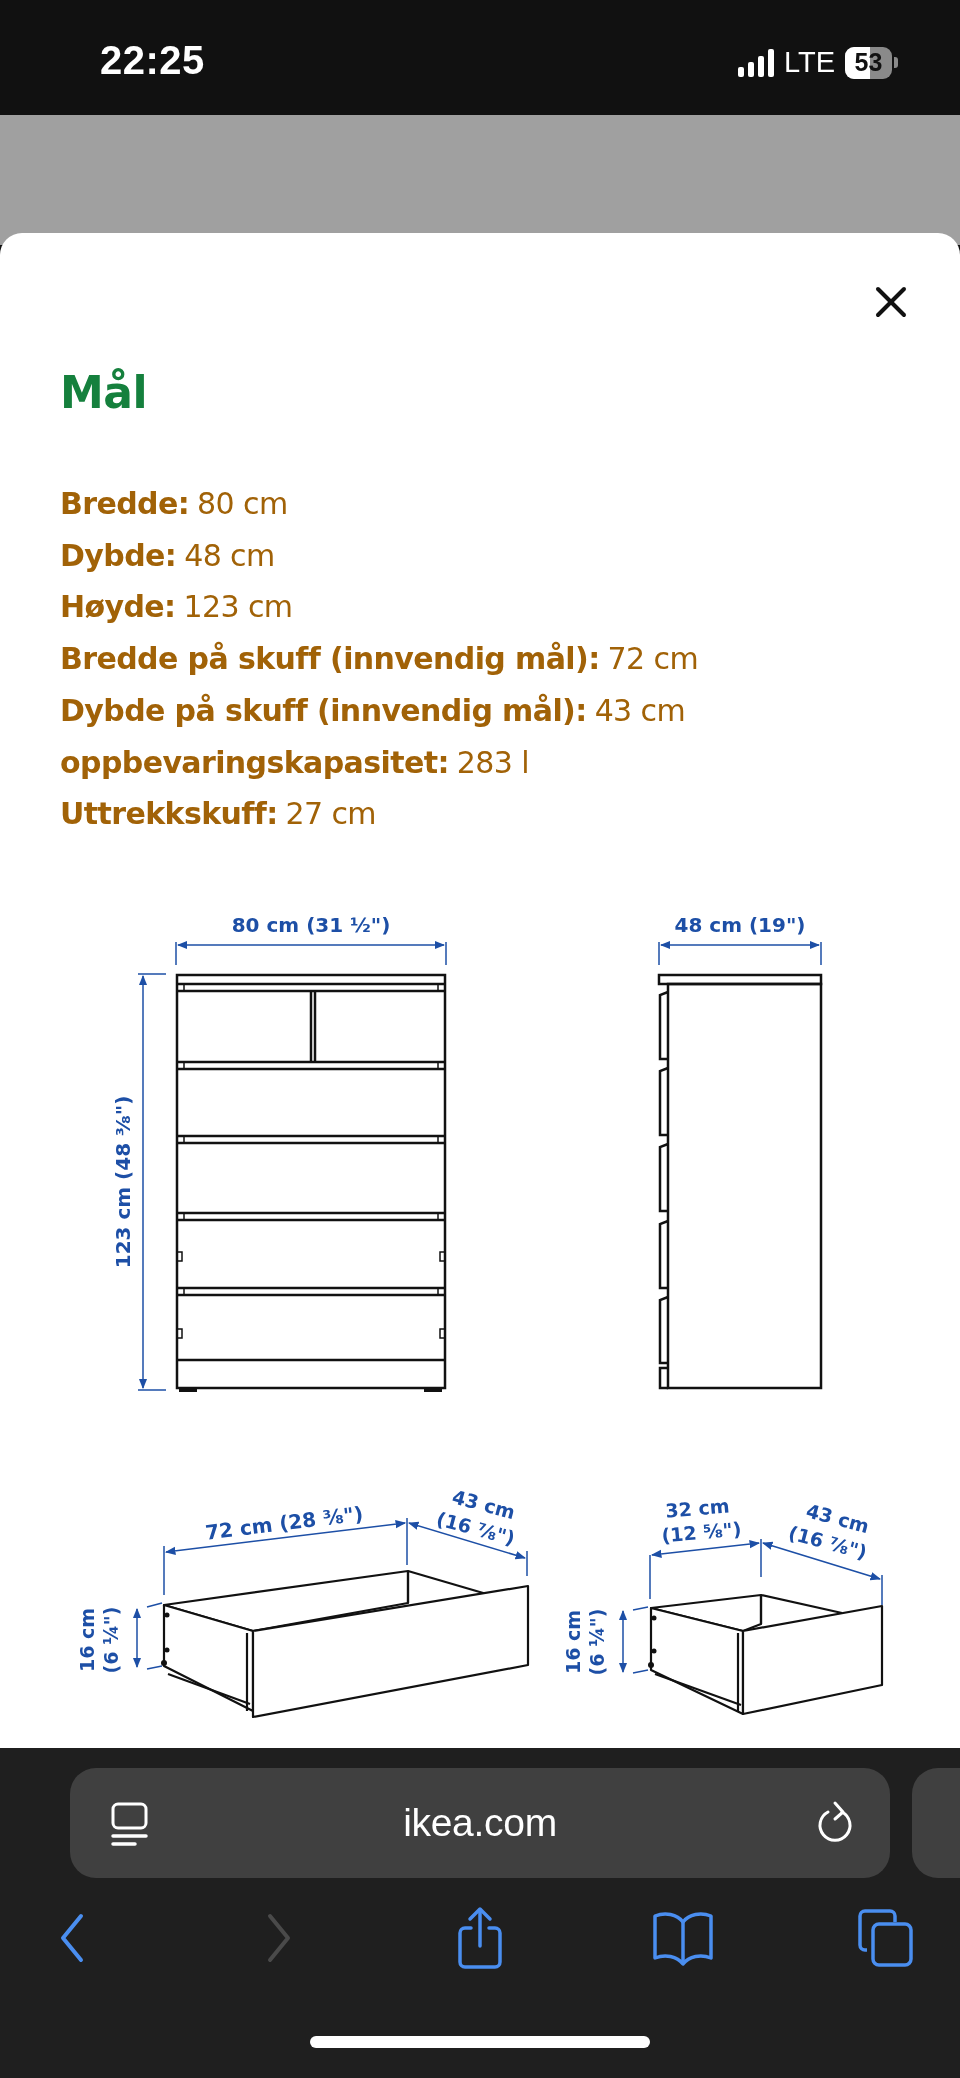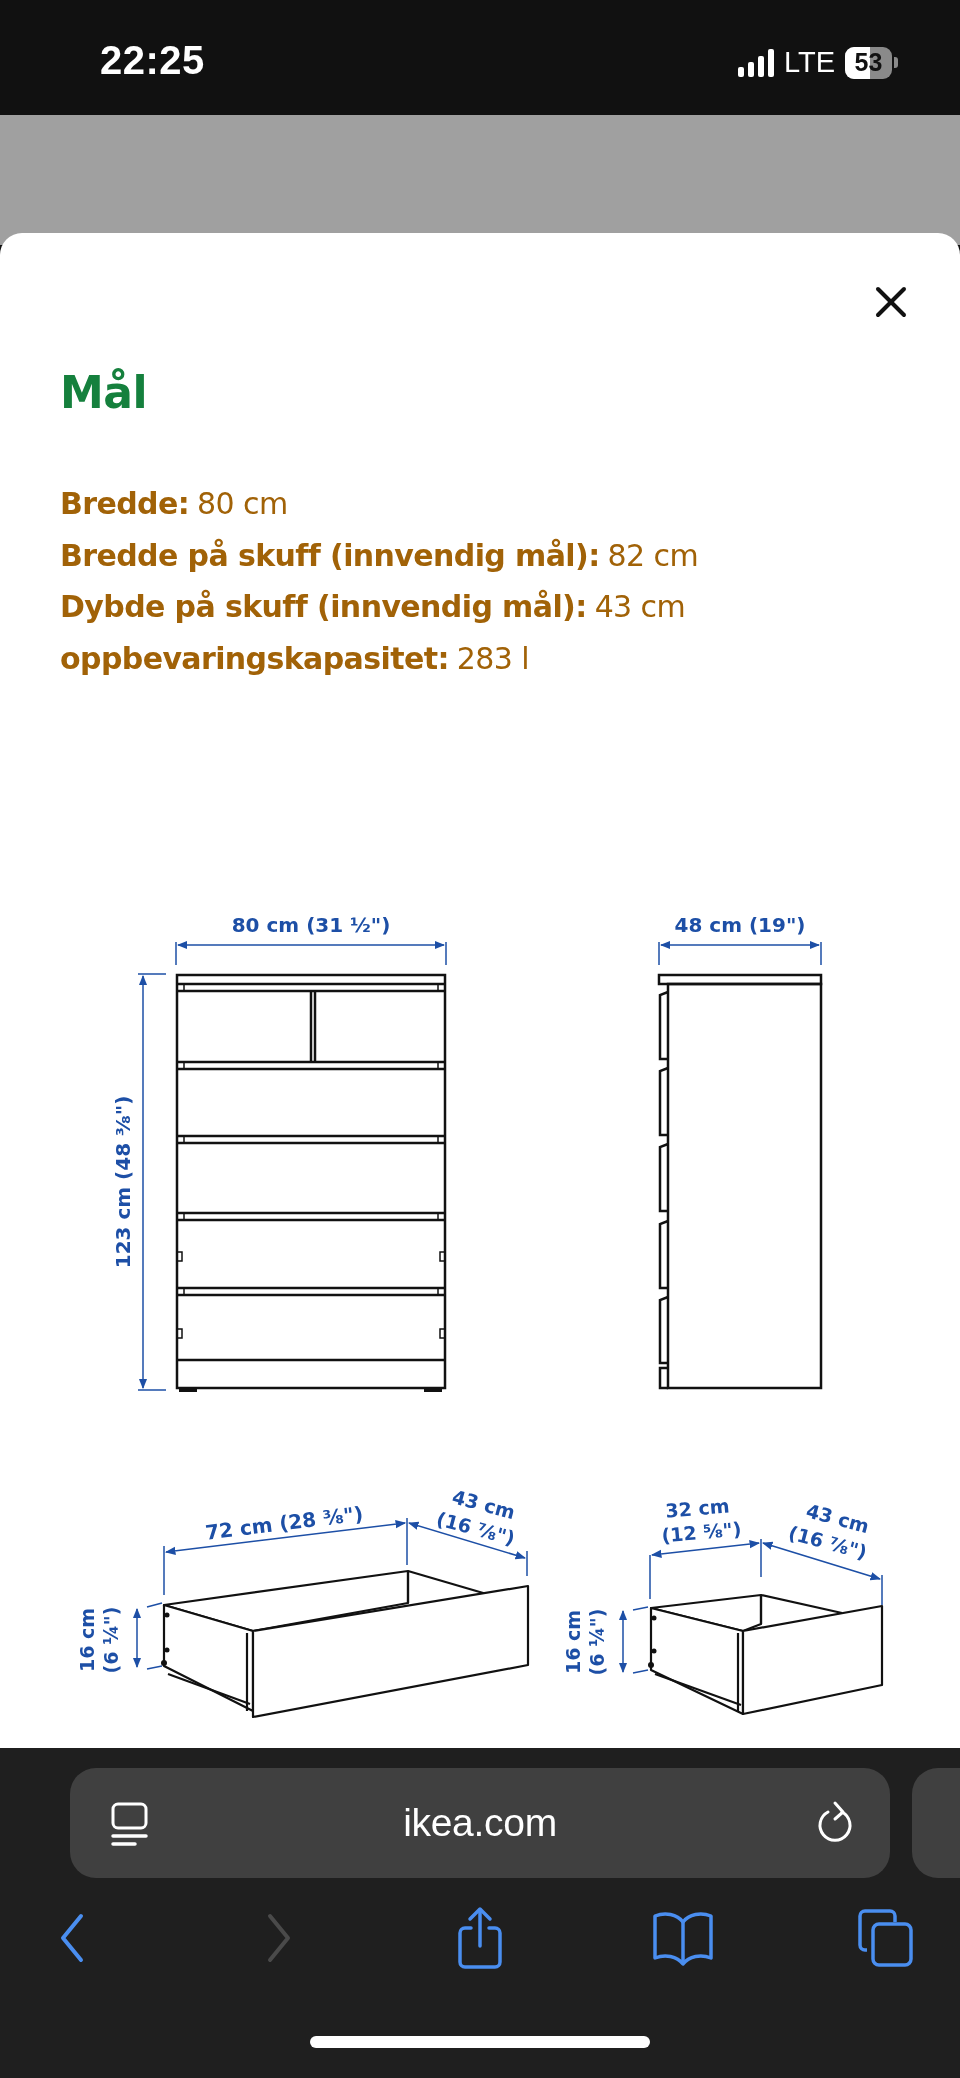--- a/index.html
+++ b/index.html
@@ -71,23 +71,26 @@
     <svg width="34" height="34" viewBox="0 0 34 34">
       <line x1="4" y1="4" x2="30" y2="30" stroke="#111" stroke-width="4" stroke-linecap="round"></line>
       <line x1="30" y1="4" x2="4" y2="30" stroke="#111" stroke-width="4" stroke-linecap="round"></line>
     </svg>
   </div>
 
   <h1 class="sheet-title">Mål</h1>
 
   <ul class="spec-list">
     <li class="spec-item"><span class="spec-label">Bredde:</span><span class="spec-value">80 cm</span></li>
-    <li class="spec-item"><span class="spec-label">Bredde på skuff (innvendig mål):</span><span class="spec-value">82 cm</span></li>
+    <li class="spec-item"><span class="spec-label">Dybde:</span><span class="spec-value">48 cm</span></li>
+    <li class="spec-item"><span class="spec-label">Høyde:</span><span class="spec-value">123 cm</span></li>
+    <li class="spec-item"><span class="spec-label">Bredde på skuff (innvendig mål):</span><span class="spec-value">72 cm</span></li>
     <li class="spec-item"><span class="spec-label">Dybde på skuff (innvendig mål):</span><span class="spec-value">43 cm</span></li>
     <li class="spec-item"><span class="spec-label">oppbevaringskapasitet:</span><span class="spec-value">283 l</span></li>
+    <li class="spec-item"><span class="spec-label">Uttrekkskuff:</span><span class="spec-value">27 cm</span></li>
   </ul>
 
   <svg class="diagram" viewBox="0 0 960 1515">
     <defs>
       <marker id="arr" viewBox="0 0 10 10" refX="9" refY="5" markerWidth="7" markerHeight="7" orient="auto-start-reverse">
         <path d="M0,1 L10,5 L0,9 z" fill="#1d4fa6"></path>
       </marker>
     </defs>
 
     <g>

